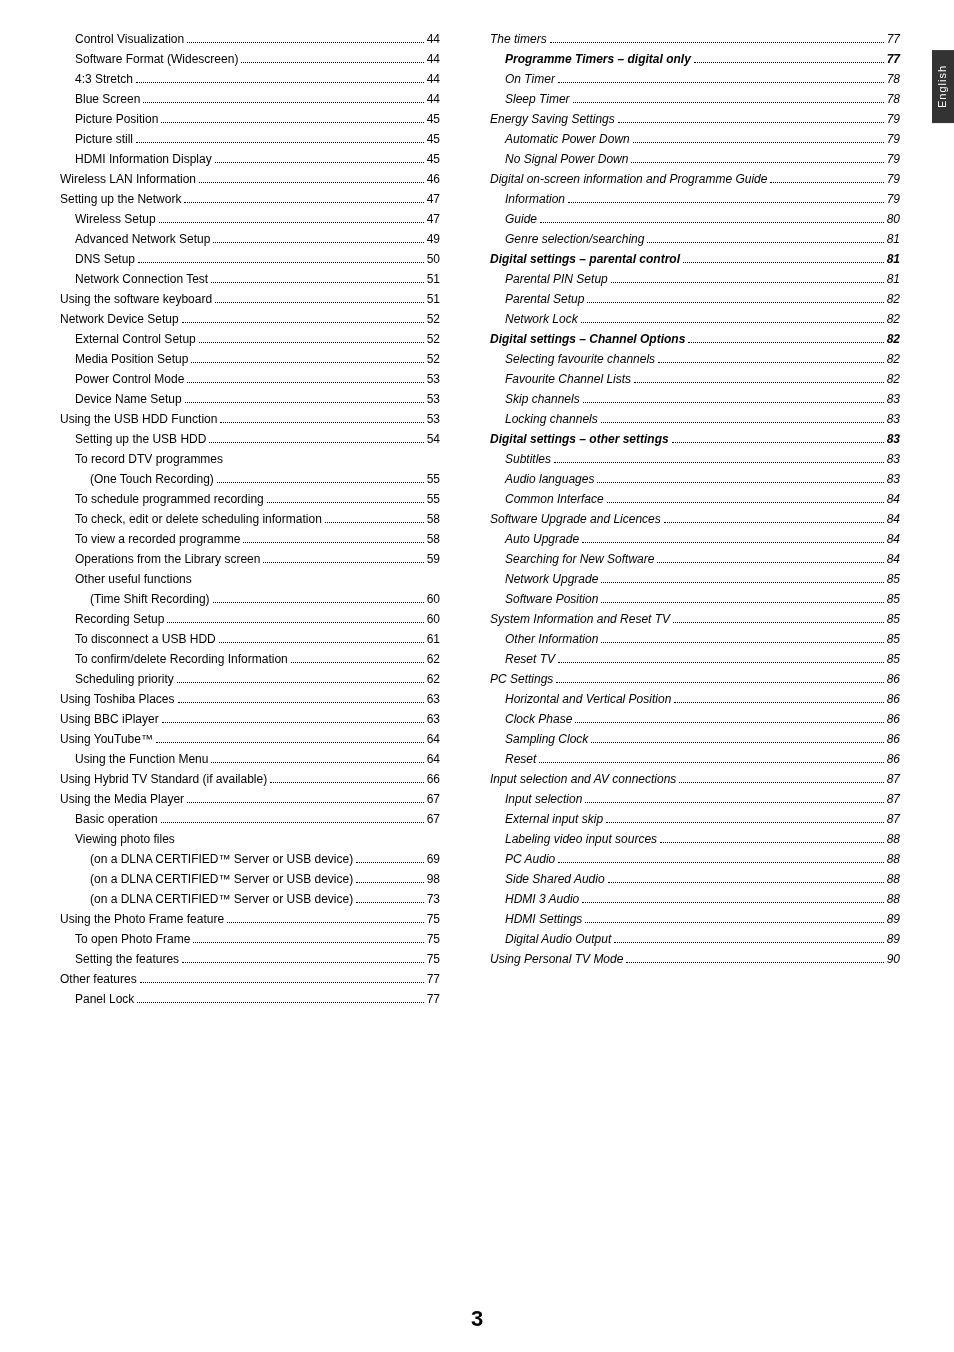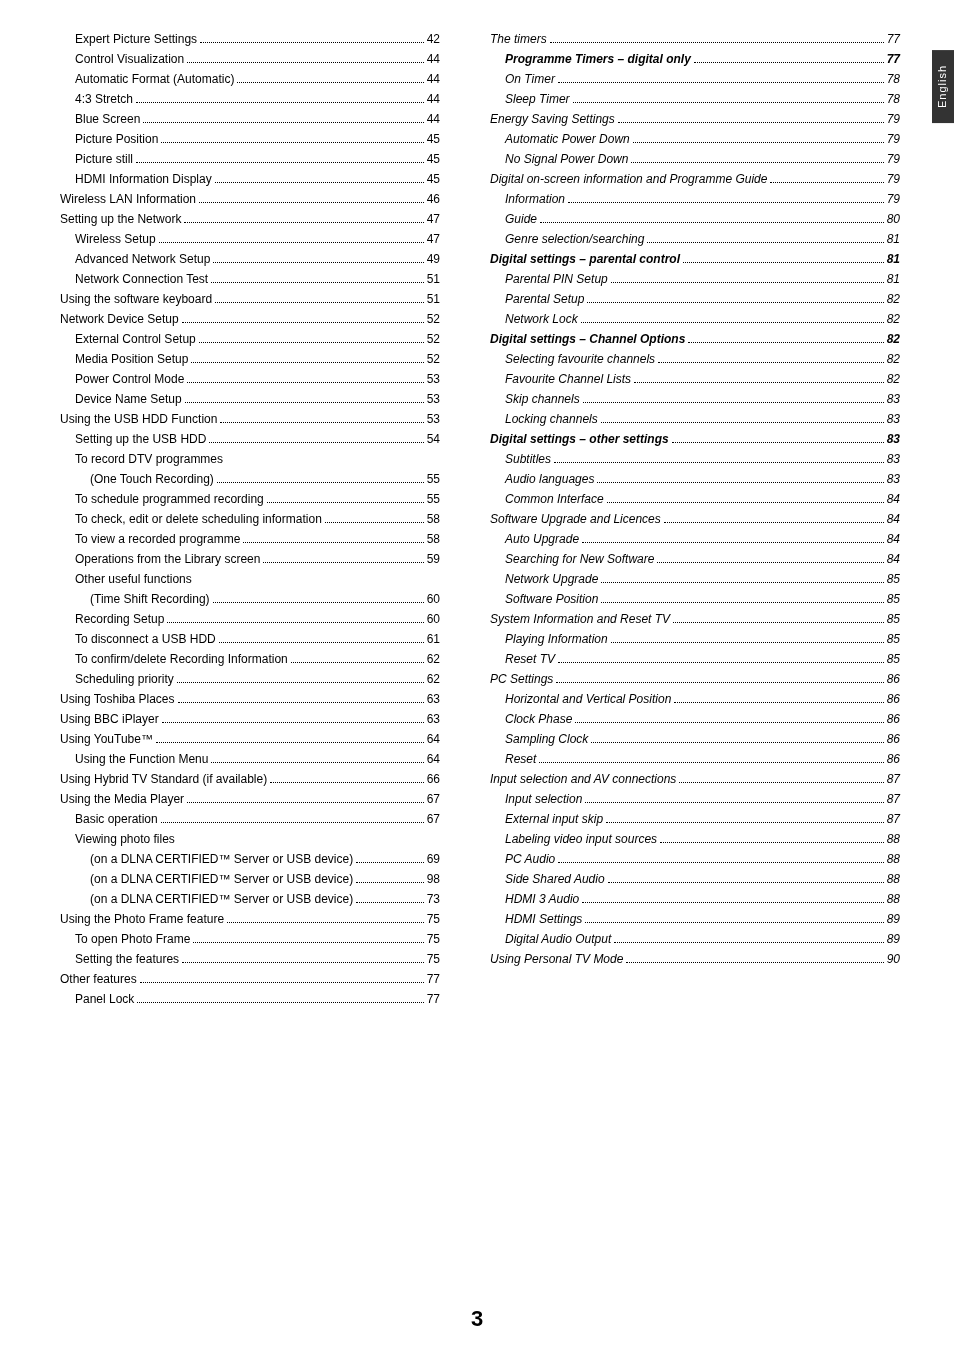--- a/index.html
+++ b/index.html
@@ -90,32 +90,27 @@
 </head>
 <body>
 
 <div class="page-container">
 
   <div class="sidebar-tab">
     <span>English</span>
   </div>
 
   <div class="left-column" id="left-col">
-  <div class="toc-entry indent1">
-        <span class="entry-text">Expert Picture Settings</span>
-        <span class="dots"></span>
-        <span class="page-num">42</span>
-      </div>
       <div class="toc-entry indent1">
         <span class="entry-text">Control Visualization</span>
         <span class="dots"></span>
         <span class="page-num">44</span>
       </div>
       <div class="toc-entry indent1">
-        <span class="entry-text">Automatic Format (Automatic)</span>
+        <span class="entry-text">Software Format (Widescreen)</span>
         <span class="dots"></span>
         <span class="page-num">44</span>
       </div>
       <div class="toc-entry indent1">
         <span class="entry-text">4:3 Stretch</span>
         <span class="dots"></span>
         <span class="page-num">44</span>
       </div>
       <div class="toc-entry indent1">
         <span class="entry-text">Blue Screen</span>
@@ -149,20 +144,25 @@
       </div>
       <div class="toc-entry indent1">
         <span class="entry-text">Wireless Setup</span>
         <span class="dots"></span>
         <span class="page-num">47</span>
       </div>
       <div class="toc-entry indent1">
         <span class="entry-text">Advanced Network Setup</span>
         <span class="dots"></span>
         <span class="page-num">49</span>
+      </div>
+      <div class="toc-entry indent1">
+        <span class="entry-text">DNS Setup</span>
+        <span class="dots"></span>
+        <span class="page-num">50</span>
       </div>
       <div class="toc-entry indent1">
         <span class="entry-text">Network Connection Test</span>
         <span class="dots"></span>
         <span class="page-num">51</span>
       </div>
       <div class="toc-entry">
         <span class="entry-text">Using the software keyboard</span>
         <span class="dots"></span>
         <span class="page-num">51</span>
@@ -483,21 +483,21 @@
         <span class="entry-text">Software Position</span>
         <span class="dots"></span>
         <span class="page-num">85</span>
       </div>
       <div class="toc-entry">
         <span class="entry-text">System Information and Reset TV</span>
         <span class="dots"></span>
         <span class="page-num">85</span>
       </div>
       <div class="toc-entry indent1">
-        <span class="entry-text">Playing Information</span>
+        <span class="entry-text">Other Information</span>
         <span class="dots"></span>
         <span class="page-num">85</span>
       </div>
       <div class="toc-entry indent1">
         <span class="entry-text">Reset TV</span>
         <span class="dots"></span>
         <span class="page-num">85</span>
       </div>
       <div class="toc-entry">
         <span class="entry-text">PC Settings</span>

